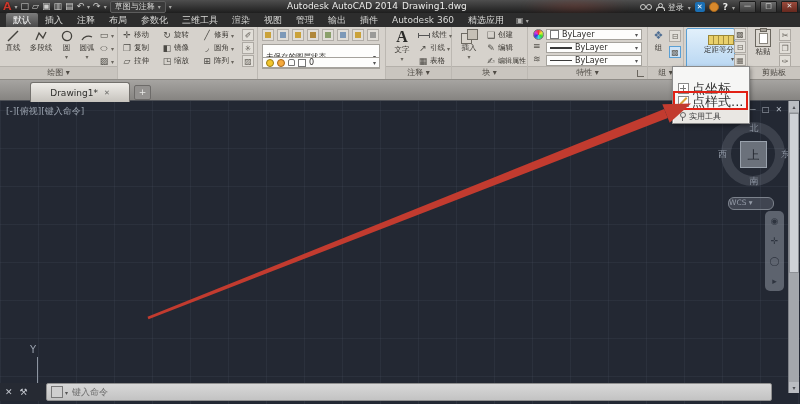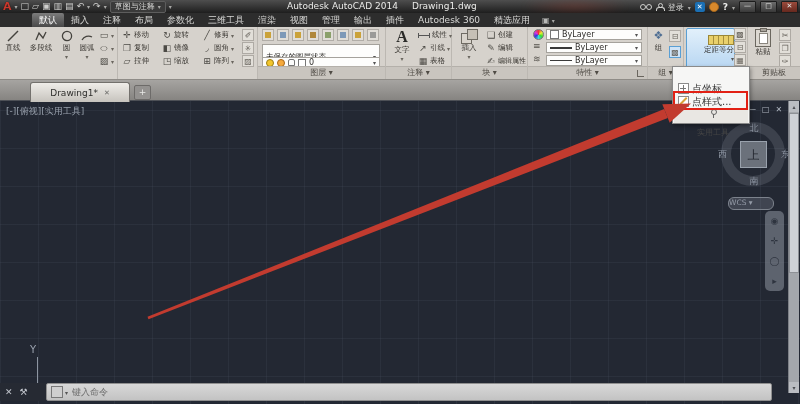--- a/index.html
+++ b/index.html
@@ -9,41 +9,41 @@
   
   .titlebar{position:absolute;left:0;top:0;width:800px;height:13px;
     background:linear-gradient(#4e4e4e,#1e1e1e);display:flex;align-items:center;gap:3px;padding:0 3px;box-sizing:border-box;z-index:20;}
   .blob{position:absolute;filter:blur(4px);opacity:.6;pointer-events:none;}
   .logoA{font-weight:bold;color:#c8382c;font-size:11px;line-height:11px;text-shadow:0 0 1px #000;}
   .qat{display:flex;align-items:center;gap:3px;color:#cfcfcd;font-size:9px;line-height:11px;}
   .qat span{cursor:default;}
   .caret{font-size:6px;color:#a9a9a7;}
   .wspill{height:10px;border:1px solid #5d5d5d;background:#3a3a3a;border-radius:2px;color:#d8d8d6;
     font-size:8px;display:flex;align-items:center;gap:3px;padding:0 4px;line-height:10px;}
-  .apptitle{position:absolute;left:287px;top:1px;display:flex;gap:14px;color:#eaeae8;font-size:9px;}
+  .apptitle{position:absolute;left:287px;top:1px;display:flex;gap:4px;color:#eaeae8;font-size:9px;}
   .tbright{position:absolute;right:2px;top:1px;display:flex;align-items:center;gap:4px;}
   .searchbox{width:116px;height:9px;font-size:7.5px;border:1px solid #6f6f6f;background:#fff;color:#333;padding:0 2px;}
   .binoc{width:12px;height:6px;position:relative;display:inline-block;}
   .binoc::before,.binoc::after{content:"";position:absolute;top:0;width:4px;height:4px;border:1px solid #cfcfcd;border-radius:50%;}
   .binoc::before{left:0;} .binoc::after{right:0;}
   .person{width:8px;height:8px;position:relative;display:inline-block;}
   .person::before{content:"";position:absolute;left:2px;top:0;width:3px;height:3px;border:1px solid #cfcfcd;border-radius:50%;}
   .person::after{content:"";position:absolute;left:0;top:4px;width:7px;height:3px;border:1px solid #cfcfcd;border-radius:3px 3px 0 0;border-bottom:none;}
   .signin{color:#d8d8d6;font-size:8px;}
   .xbox{width:10px;height:10px;background:#1a6fb4;color:#fff;font-size:7px;line-height:10px;text-align:center;border-radius:2px;}
   .adot{width:8px;height:8px;border-radius:50%;background:#d8892c;border:1px solid #a3661e;}
   .help{color:#ececea;font-size:9px;font-weight:bold;}
   .winbtn{width:15px;height:10px;background:linear-gradient(#6c6c6c,#393939);border:1px solid #1d1d1d;
     color:#e2e2e0;font-size:7px;line-height:9px;text-align:center;border-radius:1px;}
   .winbtn.close{background:linear-gradient(#9a4a3b,#66281e);}
   
   .tabstrip{position:absolute;left:0;top:13px;width:800px;height:14px;background:#2d2d2d;
     display:flex;align-items:stretch;padding-left:6px;box-sizing:border-box;z-index:20;}
   .rtab{color:#d9d9d7;font-size:9px;line-height:14px;padding:0 7px;white-space:nowrap;}
-  .rtab.active{background:linear-gradient(#7c7c7c,#484848);color:#fff;border-radius:2px 2px 0 0;margin-left:26px;}
+  .rtab.active{background:linear-gradient(#7c7c7c,#484848);color:#fff;border-radius:2px 2px 0 0;}
   .tabextra{display:flex;align-items:center;gap:2px;color:#b8b8b6;font-size:8px;padding-left:5px;}
   
   .ribbon{position:absolute;left:0;top:27px;width:800px;height:53px;background:#d6d2cc;
     border-bottom:1px solid #8f8c87;box-sizing:border-box;z-index:10;}
   .panel{position:absolute;top:0;height:52px;border-right:1px solid #bcb8b2;box-sizing:border-box;}
   .plabel{position:absolute;left:0;right:0;bottom:0;height:12px;background:#c9c5bf;border-top:1px solid #b4b0aa;
     color:#4f4b45;font-size:8px;text-align:center;line-height:12px;white-space:nowrap;}
   .bigbtn{position:absolute;top:2px;display:flex;flex-direction:column;align-items:center;gap:1px;}
   .blab{font-size:7.5px;color:#3c3934;white-space:nowrap;line-height:8px;}
   .mcell{position:absolute;height:12px;display:flex;align-items:center;gap:2px;font-size:7.5px;color:#3c3934;white-space:nowrap;}
@@ -115,23 +115,23 @@
     border-radius:2px;box-sizing:border-box;display:flex;align-items:center;gap:2px;padding-left:4px;}
   .cmdchip{width:10px;height:10px;border:1px solid #787878;background:#cfcfcf;}
   .cmdcaret{font-size:6px;color:#555;}
   .cmdinput{flex:1;background:transparent;border:none;outline:none;font-size:9px;color:#333;
     font-family:Liberation Serif, serif;}
   .cmdinput::placeholder{color:#6e6e6e;}
   
   .flyout{position:absolute;left:672px;top:66px;width:78px;height:58px;background:#f6f6f5;
     border:1px solid #8a8a8a;box-shadow:1px 2px 4px rgba(0,0,0,.35);z-index:30;box-sizing:border-box;}
   .flyitem{position:absolute;left:1px;right:1px;height:13px;display:flex;align-items:center;gap:3px;
-    padding-left:4px;font-size:10px;color:#333;}
+    padding-left:4px;font-size:13px;color:#333;}
   .flyfoot{position:absolute;left:1px;right:1px;top:41px;height:14px;background:#e9e7e3;border-top:1px solid #c2bfba;
-    display:flex;align-items:center;gap:9px;padding-left:4px;font-size:8px;color:#444;flex-direction:column;}
+    display:flex;align-items:center;gap:3px;padding-left:4px;font-size:8px;color:#444;}
   .fico{width:9px;height:9px;border:1px solid #8a8a8a;background:#fff;position:relative;flex:none;}
   .fico-id::before{content:"";position:absolute;left:1px;top:4px;width:6px;height:1px;background:#777;}
   .fico-id::after{content:"";position:absolute;left:4px;top:1px;width:1px;height:6px;background:#777;}
   .fico-style::after{content:"";position:absolute;left:0px;top:3px;width:9px;height:2px;background:#d9a43a;transform:rotate(-45deg);}
   .fpin{width:8px;height:9px;position:relative;flex:none;}
   .fpin::before{content:"";position:absolute;left:2px;top:0;width:4px;height:4px;border:1px solid #666;border-radius:50%;}
   .fpin::after{content:"";position:absolute;left:4px;top:5px;width:1px;height:4px;background:#666;}
   .redrect{position:absolute;left:673px;top:91px;width:71px;height:15px;border:2px solid #e22115;z-index:40;}
   .arrowsvg{position:absolute;left:0;top:0;z-index:50;pointer-events:none;}
   svg.ticon{display:block;}
@@ -234,20 +234,21 @@
         <span class="caret" style="color:#6a665f;">▾</span>
       </div>
       <div class="mcell" style="left:99px;top:15px;">
         <span class="mg squash">○</span>
         <span class="caret" style="color:#6a665f;">▾</span>
       </div>
       <div class="mcell" style="left:99px;top:28px;">
         <span class="mg">▨</span>
         <span class="caret" style="color:#6a665f;">▾</span>
       </div>
+      <div class="plabel">绘图 ▾</div>
     </div>
 
     <div class="panel" style="left:118px;width:140px;">
       <div class="mcell" style="left:4px;top:2px;">
         <span class="mg">✛</span>
         <span>移动</span>
         </div>
       <div class="mcell" style="left:44px;top:2px;">
         <span class="mg">↻</span>
         <span>旋转</span>
@@ -318,21 +319,20 @@
         <span class="caret" style="margin-left:auto;color:#555;">▾</span>
       </div>
       <div class="wbox" style="left:4px;top:30px;width:118px;height:11px;">
         <span class="dot" style="width:6px;height:6px;background:#f2c52c;border:1px solid #9a7d14;"></span>
         <span class="dot" style="width:6px;height:6px;background:#f5a93c;border:1px solid #a4661d;"></span>
         <span style="width:5px;height:5px;border:1px solid #777;border-radius:2px 2px 0 0;display:inline-block;"></span>
         <span style="width:6px;height:6px;border:1px solid #777;background:#fff;display:inline-block;"></span>
         <span>0</span>
         <span class="caret" style="margin-left:auto;color:#555;">▾</span>
       </div>
-      <div class="plabel">图层 ▾</div>
     </div>
 
     <div class="panel" style="left:386px;width:66px;">
       <div class="bigbtn" style="left:4px;width:24px;">
         <span style="font-family:'Liberation Serif',serif;font-weight:bold;font-size:16px;line-height:16px;color:#2a2a28;">A</span>
         <span class="blab">文字</span>
         <span class="caret" style="color:#6a665f;">▾</span>
       </div>
       <div class="mcell" style="left:32px;top:2px;">
         <span class="icdim"></span>
@@ -433,21 +433,21 @@
 
   <div class="filestrip">
     <div class="ftab">
       <span>Drawing1*</span>
       <span class="ftabx">✕</span>
     </div>
     <span class="fplus">+</span>
   </div>
 
   <div class="canvas">
-    <span class="vplabel">[-][俯视][实用工具]</span>
+    <span class="vplabel">[-][俯视][键入命令]</span>
     <div class="docbtns">
       <span>—</span>
       <span>□</span>
       <span>✕</span>
     </div>
 
     <div class="vcube">
       <div class="vring"></div>
       <span class="vlab" style="left:0;right:0;top:6px;text-align:center;">北</span>
       <span class="vlab" style="left:2px;top:32px;">西</span>

